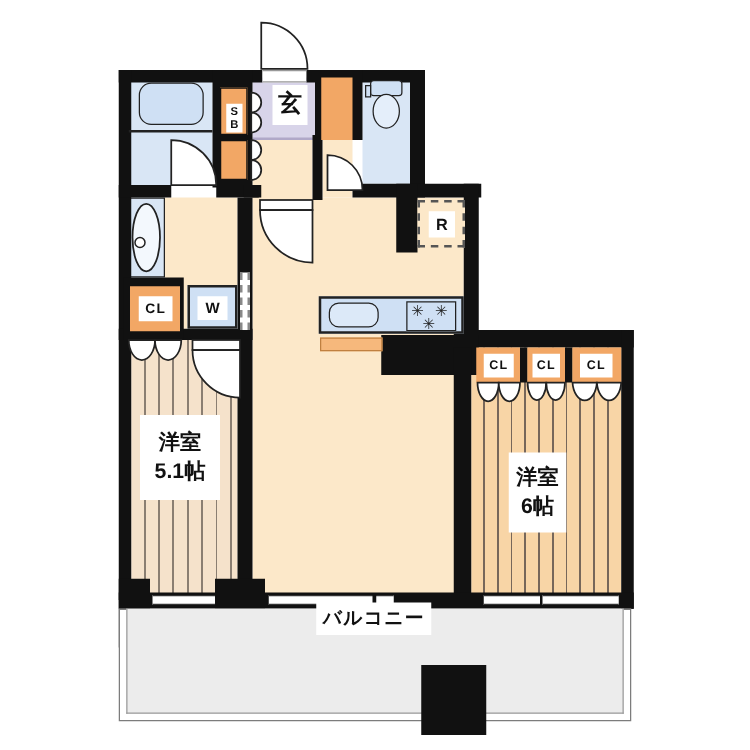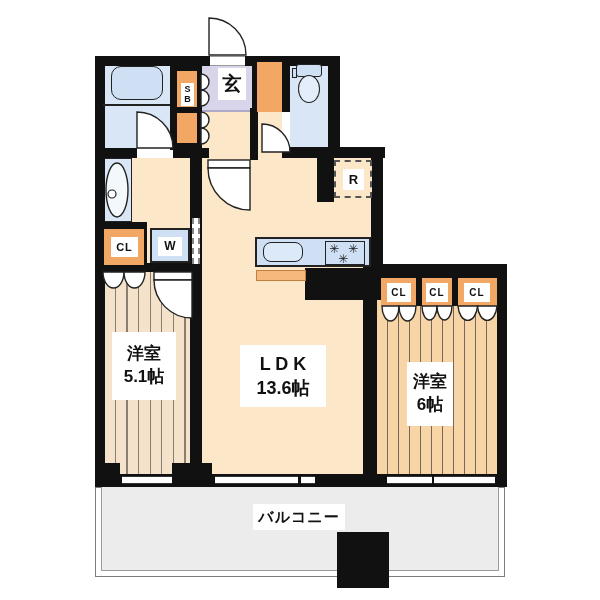--- a/index.html
+++ b/index.html
@@ -152,25 +152,21 @@
   <div class="rlabel" style="left:426px;top:283px;width:22px;height:19px;font-size:10px;letter-spacing:1px;">
     <span>CL</span>
   </div>
   <div class="rlabel" style="left:464px;top:283px;width:26px;height:19px;font-size:10px;letter-spacing:1px;">
     <span>CL</span>
   </div>
   <div class="rlabel" style="left:112px;top:332px;width:64px;height:68px;font-size:17px;">
     <span>洋室</span>
     <span>5.1帖</span>
   </div>
-  <div class="rlabel" style="left:240px;top:345px;width:86px;height:62px;font-size:18px;">
-    <span>L D K</span>
-    <span>13.6帖</span>
-  </div>
   <div class="rlabel" style="left:407px;top:362px;width:46px;height:64px;font-size:17px;">
     <span>洋室</span>
     <span>6帖</span>
   </div>
-  <div class="rlabel" style="left:253px;top:504px;width:92px;height:26px;font-size:15px;font-weight:600;letter-spacing:1px;">
+  <div class="rlabel" style="left:253px;top:482px;width:92px;height:26px;font-size:15px;font-weight:600;letter-spacing:1px;">
     <span>バルコニー</span>
   </div>
 
 </div>
 
 </body></html>

